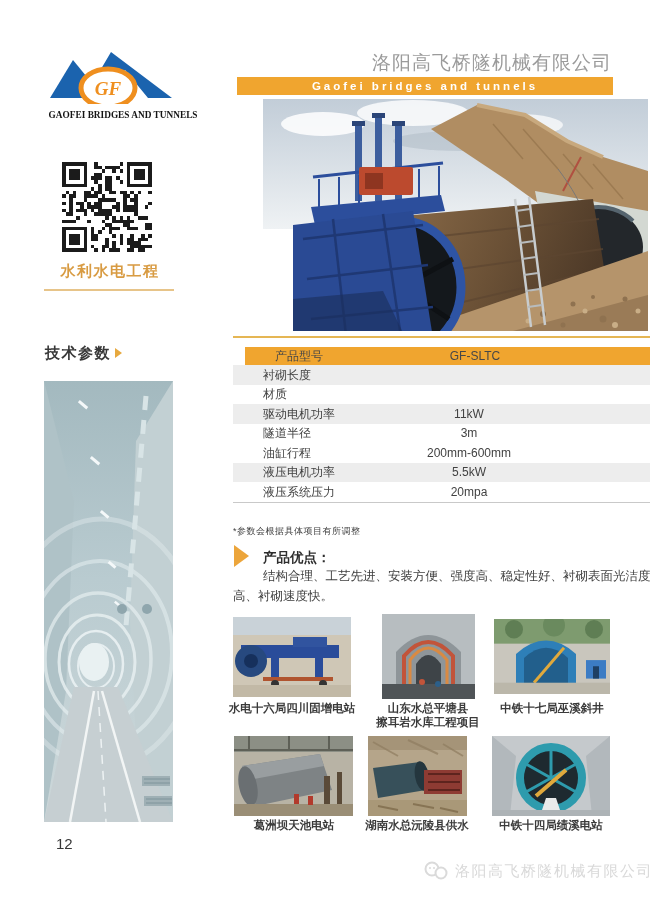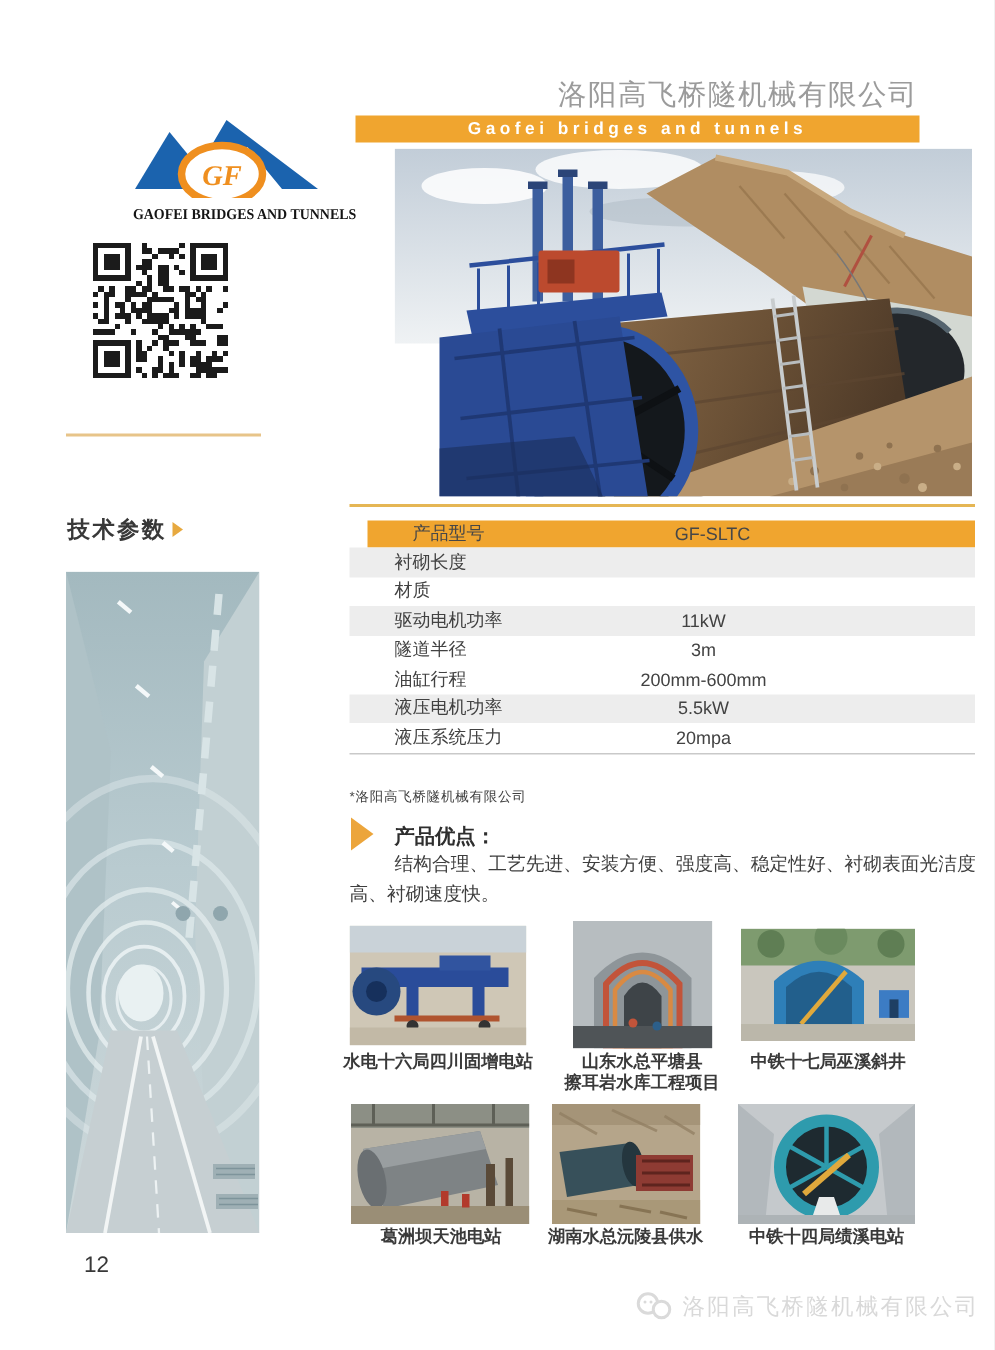--- a/index.html
+++ b/index.html
@@ -6,21 +6,21 @@
   .page{position:relative;width:663px;height:900px;margin:0 auto;background:#fff;overflow:hidden;
         font-family:"Liberation Sans",sans-serif;}
 
   
   .company-cn{position:absolute;top:50px;right:51px;font-size:19px;color:var(--header-gray,#9b9b9b);
               letter-spacing:1px;white-space:nowrap;}
   .banner{position:absolute;left:237px;top:77px;width:376px;height:18px;background:var(--accent-orange,#f0a52f);
           color:#fff;font-weight:bold;font-size:11.5px;letter-spacing:3px;text-align:center;line-height:18px;white-space:nowrap;}
 
   
-  .logo{position:absolute;left:44px;top:76px;width:132px;text-align:left;margin-left:40px;}
+  .logo{position:absolute;left:44px;top:48px;width:132px;text-align:left;}
   .logo-text{font-family:"Liberation Serif",serif;font-weight:bold;font-size:10px;color:#141414;
              white-space:nowrap;transform:scaleX(.93);transform-origin:center;margin-top:1px;}
   .qr{position:absolute;left:62px;top:162px;width:90px;height:90px;background:#fff;}
   .qr svg{width:100%;height:100%;fill:#1b1b1b;}
   .category{position:absolute;left:40px;top:262px;width:140px;text-align:center;font-size:15px;font-weight:bold;
             color:var(--category-orange,#d89b42);letter-spacing:1.5px;white-space:nowrap;}
   .category-line{position:absolute;left:44px;top:289px;width:130px;height:2px;background:#e7c489;}
   .section-title{position:absolute;left:45px;top:344px;font-size:15px;font-weight:bold;color:#383838;letter-spacing:1.5px;font-family:Liberation Serif, serif;}
   .tri-small{display:inline-block;width:0;height:0;border-left:7px solid #e7a93f;
              border-top:5px solid transparent;border-bottom:5px solid transparent;margin-left:4px;}
@@ -281,20 +281,21 @@
         <rect x="22" y="24" width="1" height="1"></rect>
         <path fill-rule="evenodd" d="M0,0h7v7h-7z M1,1v5h5v-5z"></path>
         <rect x="2" y="2" width="3" height="3"></rect>
         <path fill-rule="evenodd" d="M18,0h7v7h-7z M19,1v5h5v-5z"></path>
         <rect x="20" y="2" width="3" height="3"></rect>
         <path fill-rule="evenodd" d="M0,18h7v7h-7z M1,19v5h5v-5z"></path>
         <rect x="2" y="20" width="3" height="3"></rect>
       </svg>
   </div>
 
+  <div class="category">水利水电工程</div>
   <div class="category-line"></div>
 
   <div class="section-title">
     <span>技术参数</span><span class="tri-small"></span>
   </div>
 
   <div class="side-photo">
     <svg width="129" height="441" viewBox="0 0 129 441" preserveAspectRatio="none">
       <defs>
         <linearGradient id="sbg" x1="0" y1="0" x2="0" y2="1">
@@ -476,21 +477,21 @@
     </div>
     <div class="trow alt">
       <span class="lbl">液压电机功率</span>
       <span class="val">5.5kW</span>
     </div>
     <div class="trow">
       <span class="lbl">液压系统压力</span>
       <span class="val">20mpa</span>
     </div>
   </div>
-  <div class="footnote">*洛阳高飞桥隧机械有限公司</div>
+  <div class="footnote">*参数会根据具体项目有所调整</div>
 
   <div class="adv-tri"></div>
   <div class="adv-title">产品优点：</div>
   <div class="adv-body">结构合理、工艺先进、安装方便、强度高、稳定性好、衬砌表面光洁度高、衬砌速度快。</div>
 
   <div class="gallery">
 
     <div class="gphoto p1">
       <svg viewBox="0 0 118 80" preserveAspectRatio="none">
         <rect width="118" height="80" fill="#CFC7B6"></rect>

